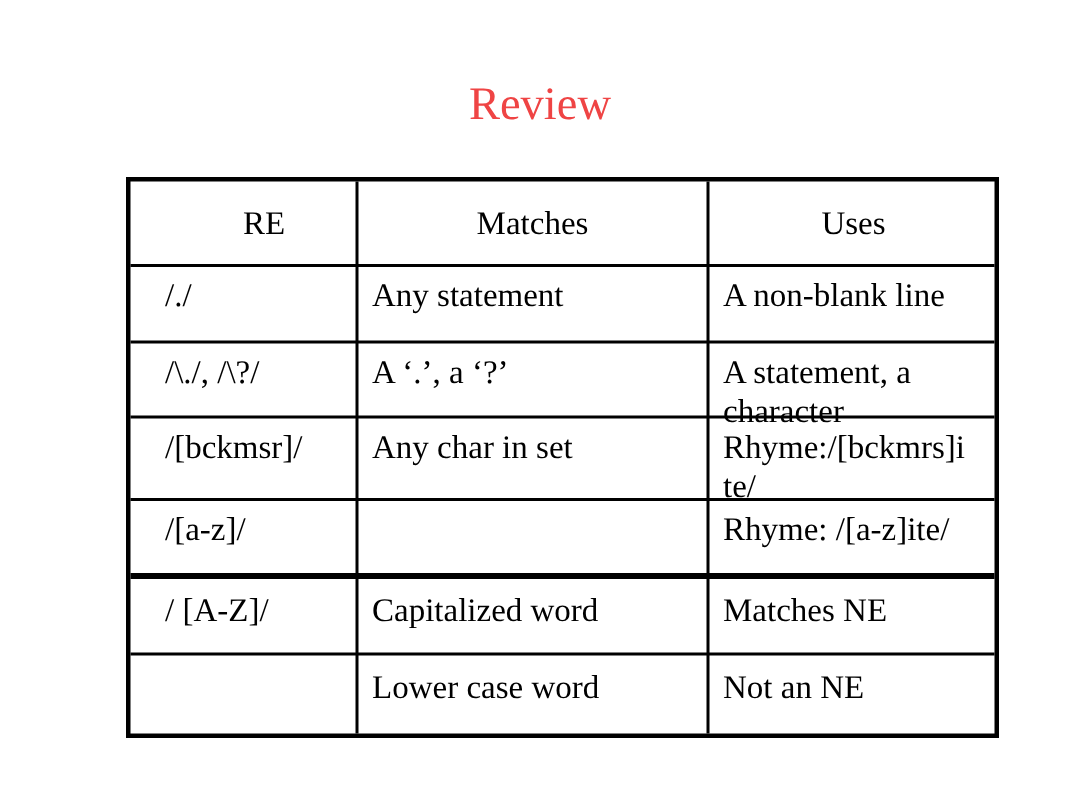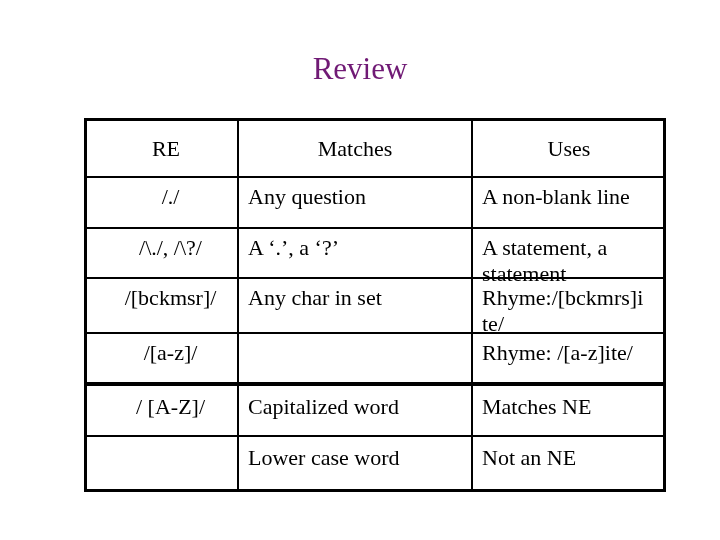--- a/index.html
+++ b/index.html
@@ -6,21 +6,21 @@
   body {
     width:720px; height:540px; overflow:hidden;
     background:#ffffff;
     font-family:"Liberation Serif", serif;
     color:#000000;
   }
   .slide { position:relative; width:720px; height:540px; background:#ffffff; }
 
   .title {
     position:absolute; top:52px; left:0; width:720px;
-    text-align:center; font-size:31px; line-height:34px; color:#701a75;
+    text-align:center; font-size:31px; line-height:34px; color:#ef4444;
   }
 
   .tbl {
     position:absolute; left:84px; top:118px;
     width:582px; height:374px;
     border:3px solid #000; box-sizing:border-box;
   }
 
   
   .vline { position:absolute; top:0; width:2px; height:100%; background:#000; z-index:1; }
@@ -38,21 +38,21 @@
   .cell {
     position:absolute; z-index:2;
     font-size:22px; line-height:26px; color:#000;
     padding:8px 0 0 9px; box-sizing:border-box;
     white-space:nowrap;
   }
   .hdr {
     top:0; height:55px; padding:0;
     display:flex; align-items:center; justify-content:center;
   }
-  .c1 { left:4px; width:150px;text-align:center; }
+  .c1 { left:14px; width:150px; }
   .c2 { left:152px; width:232px; }
   .c3 { left:386px; width:192px; }
   .r1 { top:55px;  height:51px; }
   .r2 { top:106px; height:50px; }
   .r3 { top:156px; height:55px; }
   .r4 { top:211px; height:50px; }
   .r5 { top:265px; height:49px; }
   .r6 { top:316px; height:52px; }
   .cell .line { display:block; white-space:nowrap; }
 </style>
@@ -72,30 +72,30 @@
     <div class="hline h3"></div>
     <div class="hline h4"></div>
     <div class="hline h5"></div>
     <div class="hline h6"></div>
 
     <div class="cell hdr c1">RE</div>
     <div class="cell hdr c2">Matches</div>
     <div class="cell hdr c3">Uses</div>
 
     <div class="cell c1 r1">/./</div>
-    <div class="cell c2 r1">Any question</div>
+    <div class="cell c2 r1">Any statement</div>
     <div class="cell c3 r1">
       <span class="line">A non-blank line</span>
     </div>
 
     <div class="cell c1 r2">/\./, /\?/</div>
     <div class="cell c2 r2">A ‘.’, a ‘?’</div>
     <div class="cell c3 r2">
       <span class="line">A statement, a</span>
-      <span class="line">statement</span>
+      <span class="line">character</span>
     </div>
 
     <div class="cell c1 r3">/[bckmsr]/</div>
     <div class="cell c2 r3">Any char in set</div>
     <div class="cell c3 r3">
       <span class="line">Rhyme:/[bckmrs]i</span>
       <span class="line">te/</span>
     </div>
 
     <div class="cell c1 r4">/[a-z]/</div>

